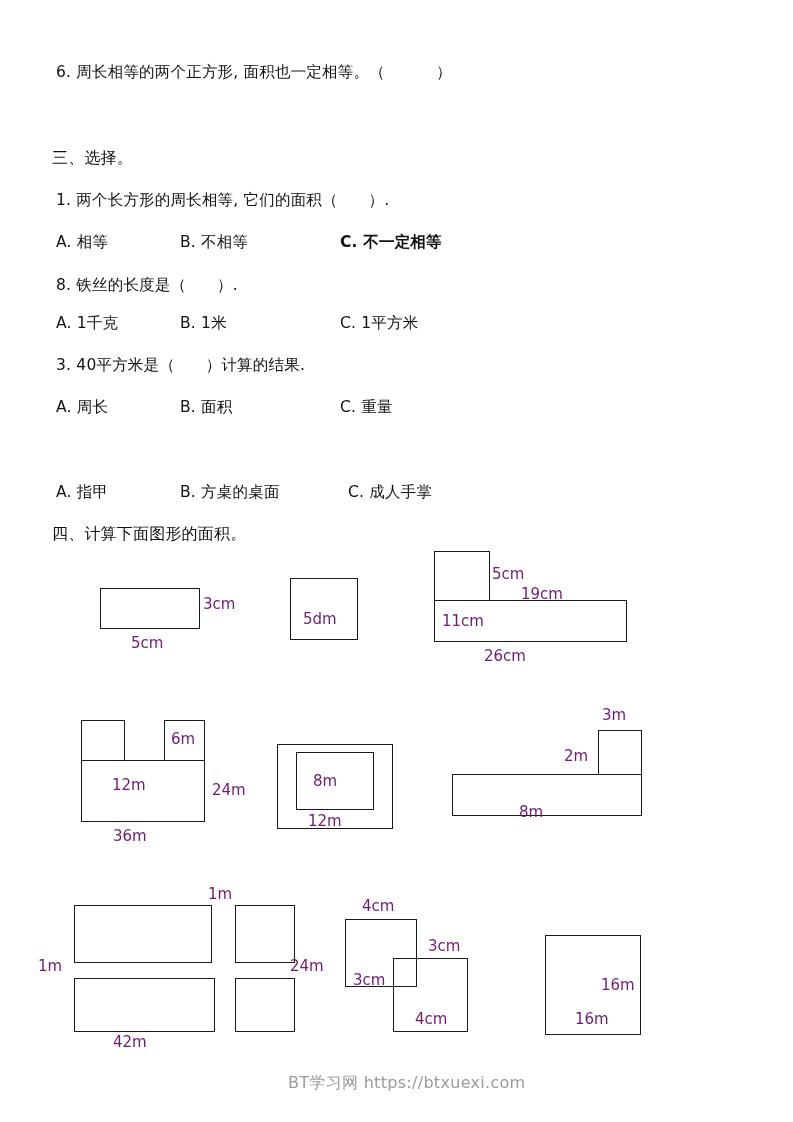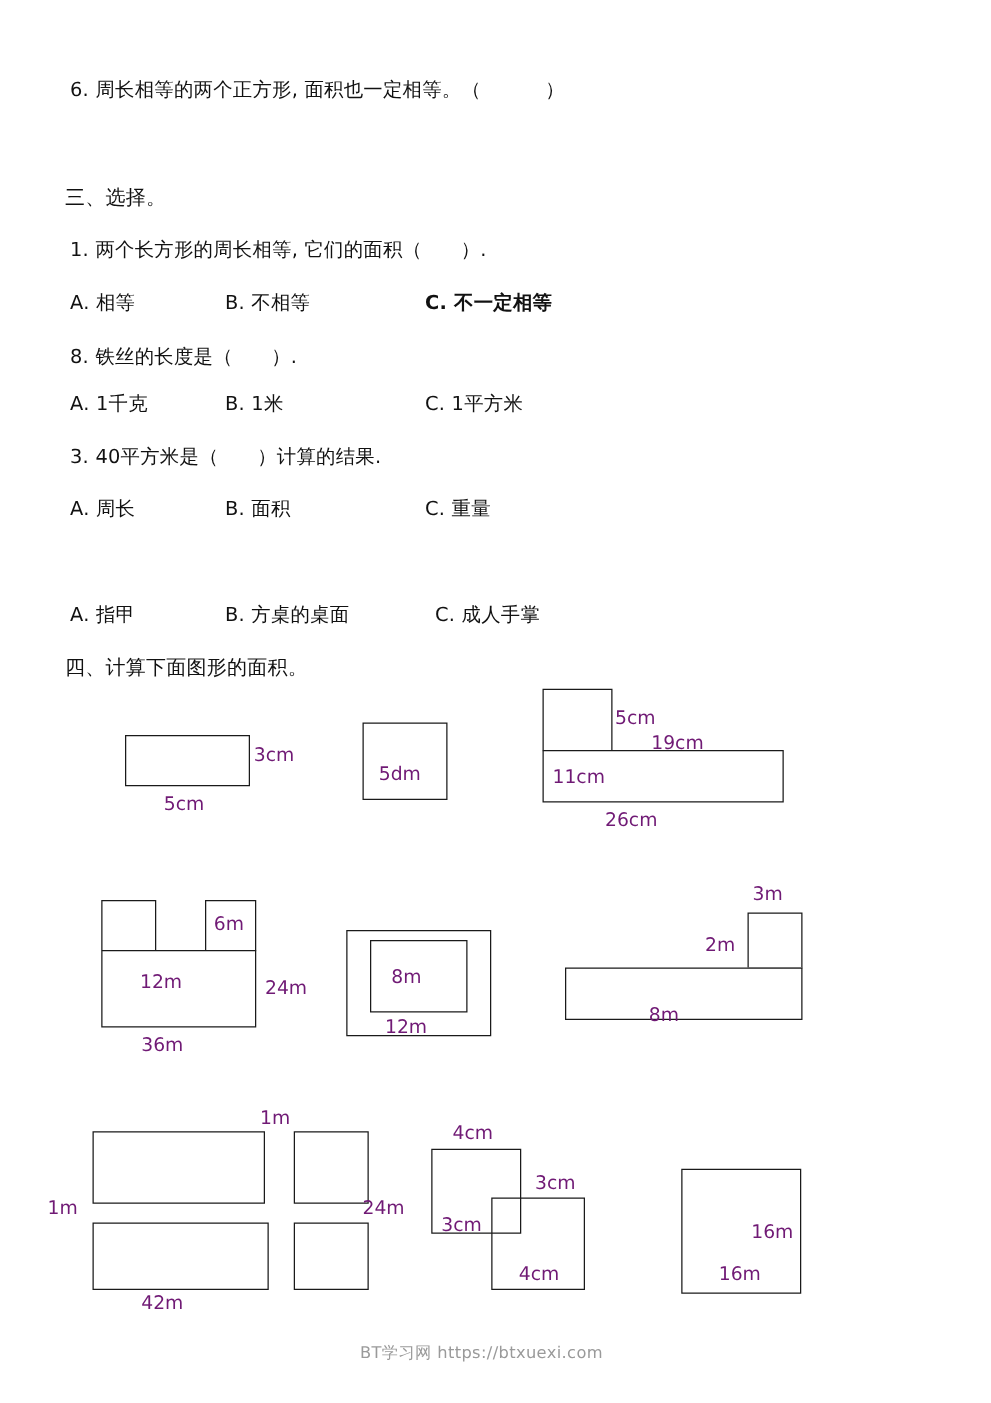--- a/index.html
+++ b/index.html
@@ -55,21 +55,21 @@
     font-size: 15px;
     line-height: 16px;
     white-space: pre;
     color: #701a75;
     font-family: "DejaVu Sans", "Liberation Sans", sans-serif;
   }
 
   
   .watermark {
     position: absolute;
-    font-size: 13px;
+    font-size: 16px;
     color: #9a9a9a;
     white-space: pre;
     letter-spacing: 0.3px;
   }
 </style>
 </head>
 <body>
 
 <div class="page">
 

